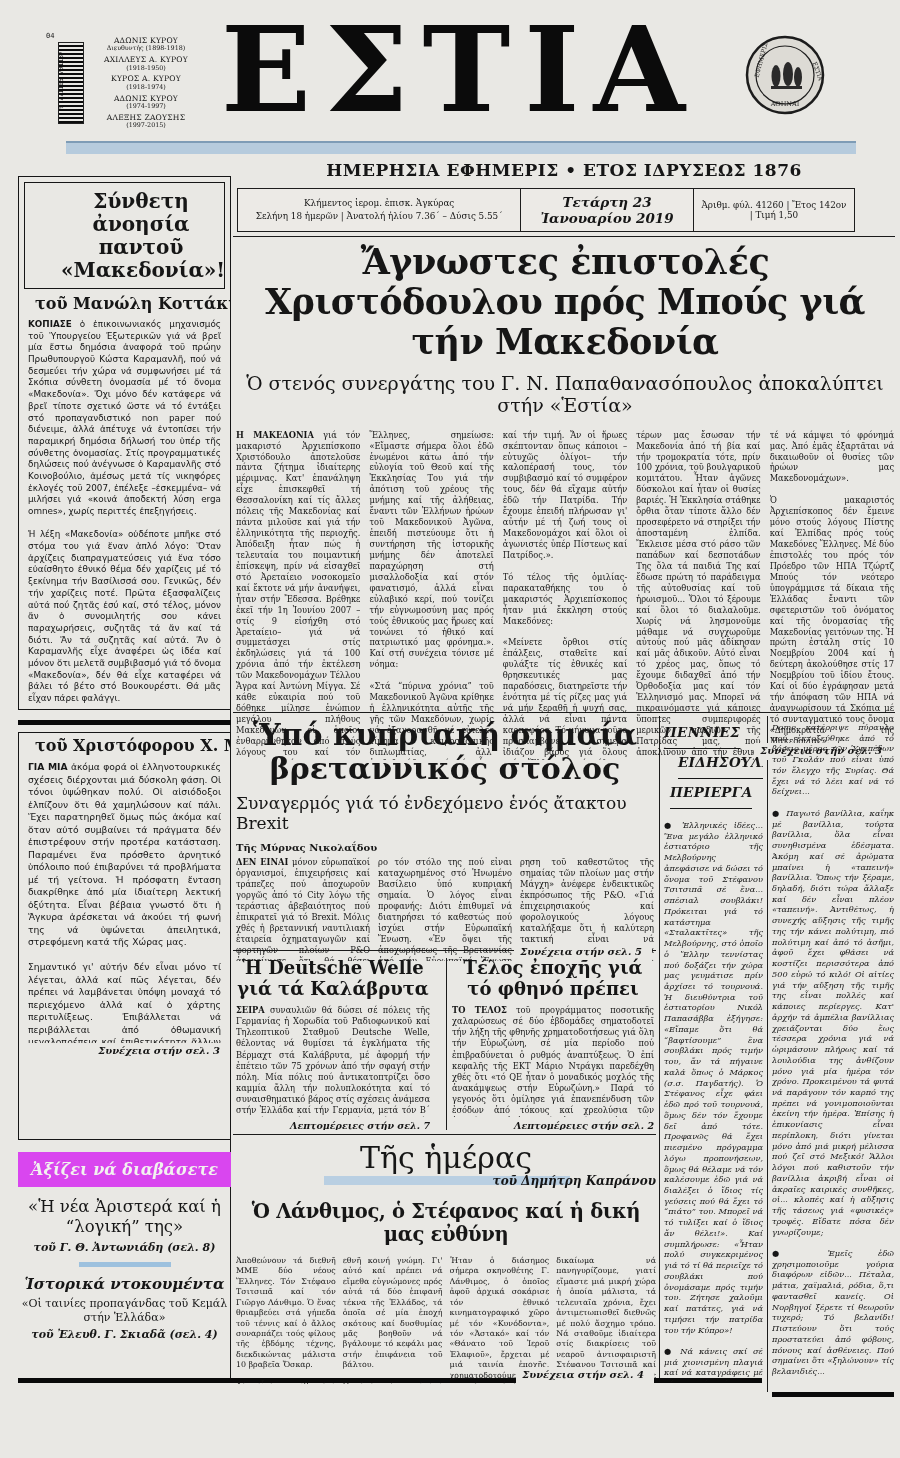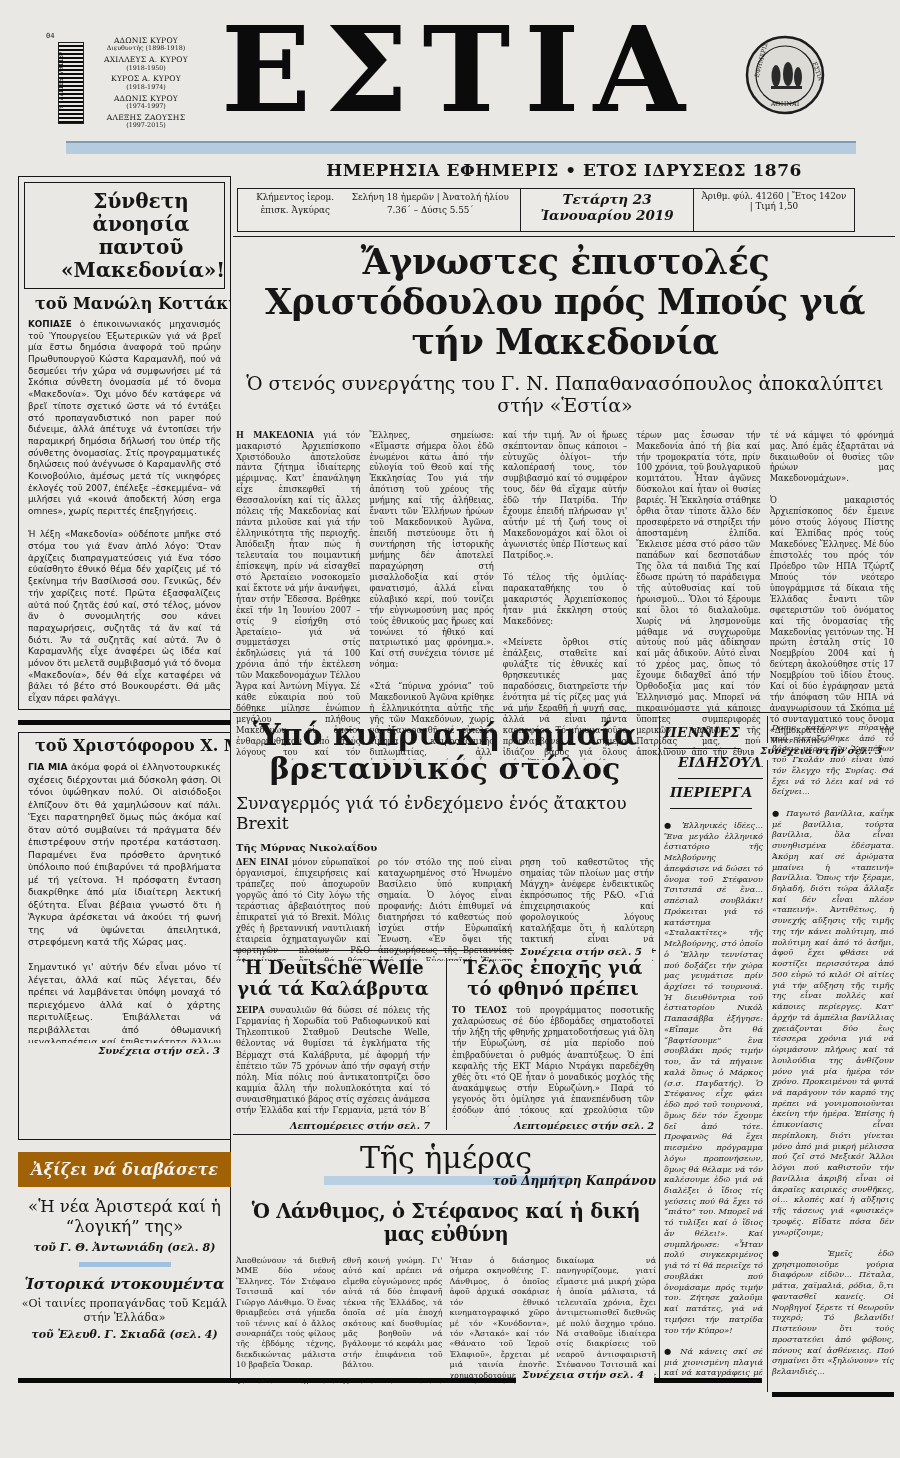--- a/index.html
+++ b/index.html
@@ -39,42 +39,42 @@
     position:absolute; left:-24px; top:44px; width:82px;
     transform:rotate(-90deg); transform-origin:center;
     font-size:6.4px; font-family:"DejaVu Sans Mono", monospace; text-align:center;
   }
   .seal{ position:absolute; left:744px; top:34px; }
   
   .infobar{
     position:absolute; left:237px; top:188px; width:618px; height:44px;
     border:1.5px solid #1d1d1d; display:flex; align-items:stretch; background:#eceae6;
   }
-  .infobar .cell{ display:flex; flex-direction:row; justify-content:center; text-align:center; padding:2px 6px; }
+  .infobar .cell{ display:flex; flex-direction:column; justify-content:center; text-align:center; padding:2px 6px; }
   .cell-cal{ flex:0 0 46%; border-right:1.5px solid #1d1d1d; font-size:8.8px; line-height:1.5; }
   .cell-date{ flex:0 0 28%; border-right:1.5px solid #1d1d1d; font-size:13.5px; font-weight:bold; font-style:italic; }
   .cell-issue{ flex:1; font-size:8.8px; }
   
   .hrule,.vrule,.thickbar{ position:absolute; background:#1b1b1b; }
   .hrule{ height:1px; } .vrule{ width:1px; } .thickbar{ height:5px; background:#0a0a0a; }
   
   .left-rail{ position:absolute; left:18px; top:176px; width:213px; }
   .panel{ position:absolute; left:0; width:213px; border:1.5px solid #161616; overflow:hidden; background:#e9e8e4; }
   .panel-title-box{ margin:5px; border:1.5px solid #161616; padding:7px 3px 6px; text-align:center; }
   .panel-title{ font-weight:bold; line-height:1.15; }
   .byline-row{ display:flex; align-items:center; gap:6px; margin:3px 10px 6px; }
   .byline-row::before,.byline-row::after{ content:""; flex:1; height:2px; background:#161616; }
   .byline-text{ font-size:16px; font-weight:bold; white-space:nowrap; }
   .sans-body{
     font-family:"DejaVu Sans", sans-serif; text-align:justify; white-space:pre-line;
     padding:0 9px; overflow:hidden;
   }
   .cont{ font-size:10px; font-weight:bold; font-style:italic; text-align:right; padding:2px 10px 4px; }
   .readbox-header{
-    background:#a16207; color:#f2f2ef; text-align:center; font-style:italic; font-weight:bold;
+    background:#d946ef; color:#f2f2ef; text-align:center; font-style:italic; font-weight:bold;
     font-size:16px; padding:8px 0; margin-bottom:10px;
   }
   .read-item-title{ text-align:center; font-size:16.5px; line-height:1.22; }
   .read-item-author{ text-align:center; font-size:11px; font-style:italic; font-weight:bold; margin:4px 0 8px; }
   .blue-divider{ width:92px; height:5px; background:#9dc1de; margin:6px auto 8px; }
   .read-section{ text-align:center; font-size:15px; font-style:italic; font-weight:bold; margin-bottom:4px; }
   
   .main-article{ position:absolute; left:236px; top:242px; width:658px; }
   .main-headline{ font-size:35px; font-weight:bold; text-align:center; line-height:1.14; letter-spacing:-0.5px; }
   .main-subhead{ font-size:19px; text-align:center; margin-top:10px; }

